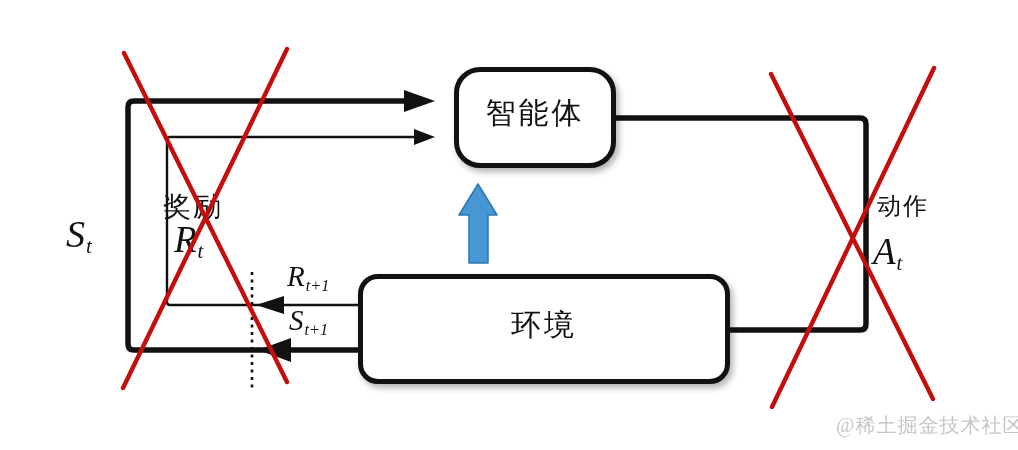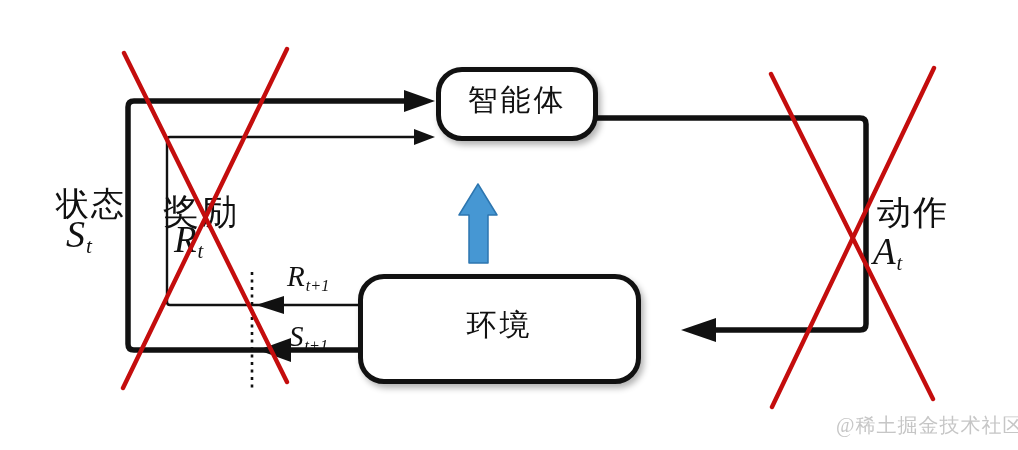--- a/index.html
+++ b/index.html
@@ -11,35 +11,35 @@
   svg.layer { position:absolute; left:0; top:0; width:1018px; height:450px; }
   #lines-layer { z-index:1; }
   #cross-layer { z-index:4; pointer-events:none; }
   .path { fill:none; stroke-linejoin:round; }
   .node-box {
     position:absolute; z-index:2;
     background:#ffffff; border:5px solid #111111; border-radius:26px;
     box-shadow:3px 4px 6px rgba(0,0,0,0.30);
     display:flex; align-items:center; justify-content:center;
   }
-  #agent-box   { left:436px; top:67px;  width:162px; height:74px; }
-  #env-box     { left:358px; top:274px; width:283px; height:110px; }
+  #agent-box   { left:454px; top:67px;  width:162px; height:101px; }
+  #env-box     { left:358px; top:274px; width:372px; height:110px;border-radius:20px; }
   .node-label  { font-size:30px; color:#111; letter-spacing:3px; padding-bottom:8px; }
   .lbl { position:absolute; z-index:3; color:#111; white-space:nowrap; }
   .cjk { font-size:31px; letter-spacing:2px; }
   .sym { font-style:italic; font-weight:400; font-family:"Liberation Serif","DejaVu Serif",serif; }
   .sym sub { font-size:0.56em; font-style:italic; vertical-align:-0.28em; margin-left:1px; }
   #state-label   { left:56px;  top:182px; font-size:33px; }
   #state-symbol  { left:66px;  top:212px; font-size:38px; }
-  #reward-label  { left:163px; top:188px; font-size:36px; }
+  #reward-label  { left:163px; top:188px; font-size:28px; }
   #reward-symbol { left:174px; top:218px; font-size:37px; }
-  #action-label  { left:877px; top:190px; font-size:34px; }
+  #action-label  { left:877px; top:190px; font-size:24px; }
   #action-symbol { left:873px; top:230px; font-size:37px;text-align:center; }
   #reward-next   { left:287px; top:260px; font-size:29px;text-align:right; }
-  #state-next    { left:289px; top:320px; font-size:29px; }
+  #state-next    { left:289px; top:304px; font-size:29px; }
   #transition-formula { left:497px; top:226px; font-size:27px; font-style:italic; }
   #watermark { left:836px; top:412px; font-size:20px; color:#c6c6c6; letter-spacing:1px; z-index:5; }
 </style>
 </head>
 <body>
 
 <div class="canvas">
 
   <svg id="lines-layer" class="layer" viewBox="0 0 1018 450">
 
@@ -59,21 +59,20 @@
     <polygon points="478,184 459,215 469,215 469,263 488,263 488,215 497,215" stroke="#2d76b0" stroke-width="1.5" stroke-linejoin="round" fill="#4697d3"></polygon>
   </svg>
 
   <div id="agent-box" class="node-box">
     <span class="node-label">智能体</span>
   </div>
   <div id="env-box" class="node-box">
     <span class="node-label">环境</span>
   </div>
 
-  <div id="state-label" class="lbl cjk">状态</div>
   <div id="state-symbol" class="lbl sym"><span>S</span><sub>t</sub></div>
 
   <div id="reward-label" class="lbl cjk">奖励</div>
   <div id="reward-symbol" class="lbl sym"><span>R</span><sub>t</sub></div>
 
   <div id="action-label" class="lbl cjk">动作</div>
   <div id="action-symbol" class="lbl sym"><span>A</span><sub>t</sub></div>
 
   <div id="reward-next" class="lbl sym"><span>R</span><sub>t+1</sub></div>
 

